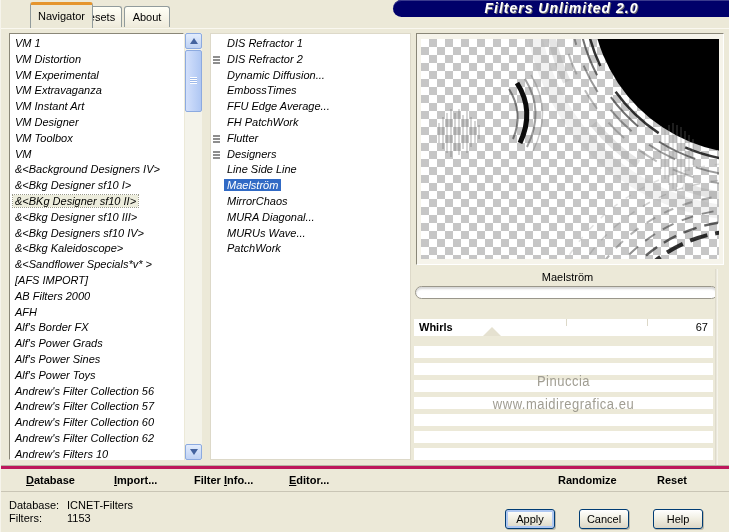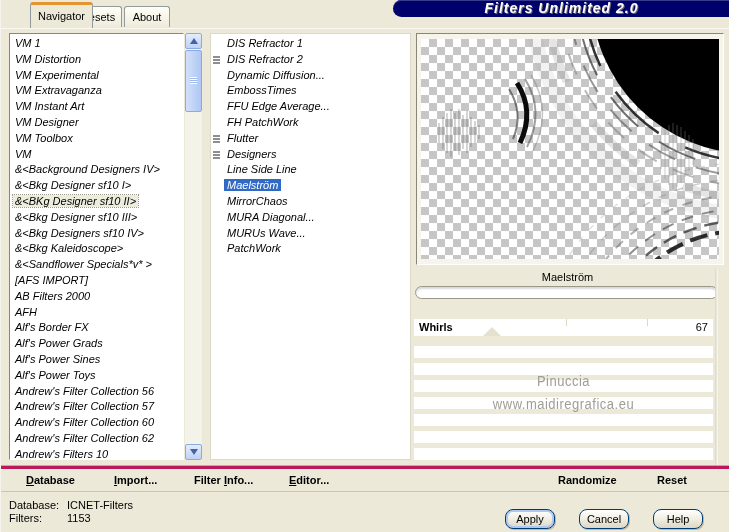--- a/index.html
+++ b/index.html
@@ -87,21 +87,21 @@
   .accel{text-decoration:underline;}
   .tb-database{left:25px;}.tb-import{left:113px;}.tb-filterinfo{left:193px;}.tb-editor{left:288px;}
   .tb-randomize{left:557px;}.tb-reset{left:656px;}
 
   
   .statusbar{position:absolute;left:0;top:492px;width:584px;height:40px;}
   .st-line{position:absolute;left:8px;white-space:nowrap;}
   .st-1{top:7px;}.st-2{top:20px;}
   .st-label{display:inline-block;width:55px;}
   .xp-btn{position:absolute;top:509px;width:50px;height:20px;box-sizing:border-box;
-    border:1px solid #003C74;border-radius:8px;text-align:center;line-height:17px;
+    border:1px solid #003C74;border-radius:3px;text-align:center;line-height:17px;
     font-family:"Liberation Sans",sans-serif;font-size:11px;
     background:linear-gradient(#FFFFFF,#F2F0E4 45%,#DCD7C6);box-shadow:1px 1px 0 #BDB9A9;}
   .xp-btn.default{box-shadow:inset 0 0 0 2px #AFC8F2,1px 1px 0 #BDB9A9;}
   .btn-apply{left:504px;}.btn-cancel{left:578px;}.btn-help{left:652px;}
 </style>
 </head>
 <body>
 
 <div class="dialog">
 

